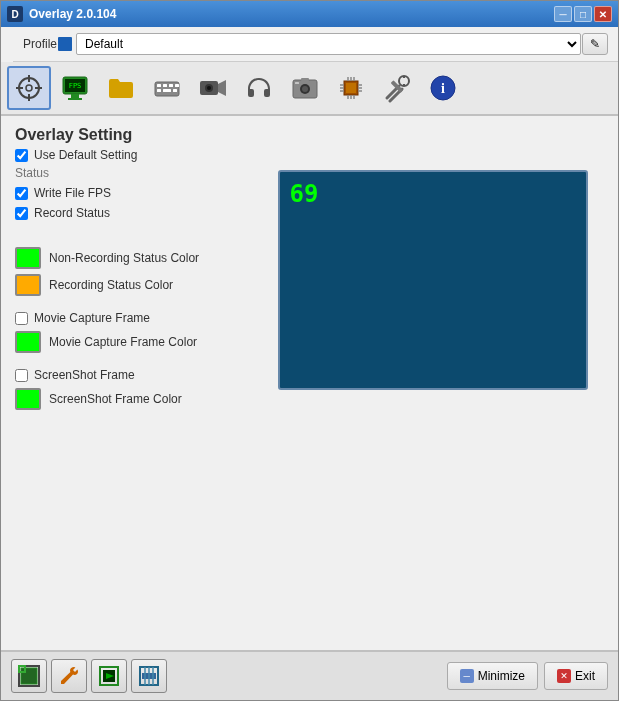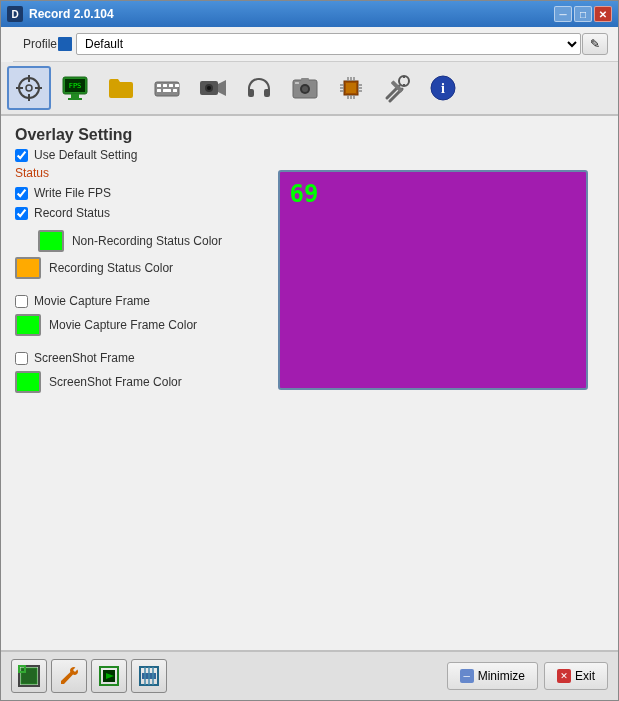--- a/index.html
+++ b/index.html
@@ -154,21 +154,21 @@
       width: 13px;
       height: 13px;
       cursor: pointer;
     }
     .checkbox-label {
       font-size: 12px;
       color: #333;
     }
     .status-label {
       font-size: 12px;
-      color: #c2410c;
+      color: #737373;
       margin-bottom: 4px;
     }
     .main-area {
       display: flex;
       gap: 16px;
       flex: 1;
     }
     .left-panel {
       display: flex;
       flex-direction: column;
@@ -196,21 +196,21 @@
     .preview-panel {
       flex: 1;
       display: flex;
       align-items: flex-start;
       justify-content: center;
       padding-top: 4px;
     }
     .preview-box {
       width: 310px;
       height: 220px;
-      background: #a21caf;
+      background: #0c4a6e;
       border: 2px solid #6688aa;
       border-radius: 3px;
       display: flex;
       align-items: flex-start;
       justify-content: flex-start;
       padding: 8px 10px;
       position: relative;
     }
     .preview-fps {
       color: #00ff00;
@@ -286,21 +286,21 @@
     }
   </style>
 </head>
 <body>
 
 <div class="window">
 
   <div class="title-bar">
     <div class="title-bar-left">
       <div class="title-icon" style="background:#1a3a6a; color:white; font-size:10px; font-weight:bold; display:flex;align-items:center;justify-content:center;">D</div>
-      <span>Record 2.0.104</span>
+      <span>Overlay 2.0.104</span>
     </div>
     <div class="title-controls">
       <div class="title-btn minimize">─</div>
       <div class="title-btn maximize">□</div>
       <div class="title-btn close">✕</div>
     </div>
   </div>
 
   <div class="profile-bar">
     <span class="profile-label">Profile</span>
@@ -424,21 +424,21 @@
         <div class="checkbox-row">
           <input type="checkbox" id="writeFileFps" checked="" style="">
           <label class="checkbox-label" for="writeFileFps">Write File FPS</label>
         </div>
 
         <div class="checkbox-row">
           <input type="checkbox" id="recordStatus" checked="" style="">
           <label class="checkbox-label" for="recordStatus">Record Status</label>
         </div>
 
-        <div class="color-row" style="margin-top:4px;justify-content:center;">
+        <div class="color-row" style="margin-top:21px;">
           <div class="color-swatch" style="background:#00ff00;"></div>
           <span class="color-label">Non-Recording Status Color</span>
         </div>
 
         <div class="color-row">
           <div class="color-swatch" style="background:#ffaa00;"></div>
           <span class="color-label">Recording Status Color</span>
         </div>
 
         <div class="section-gap"></div>

